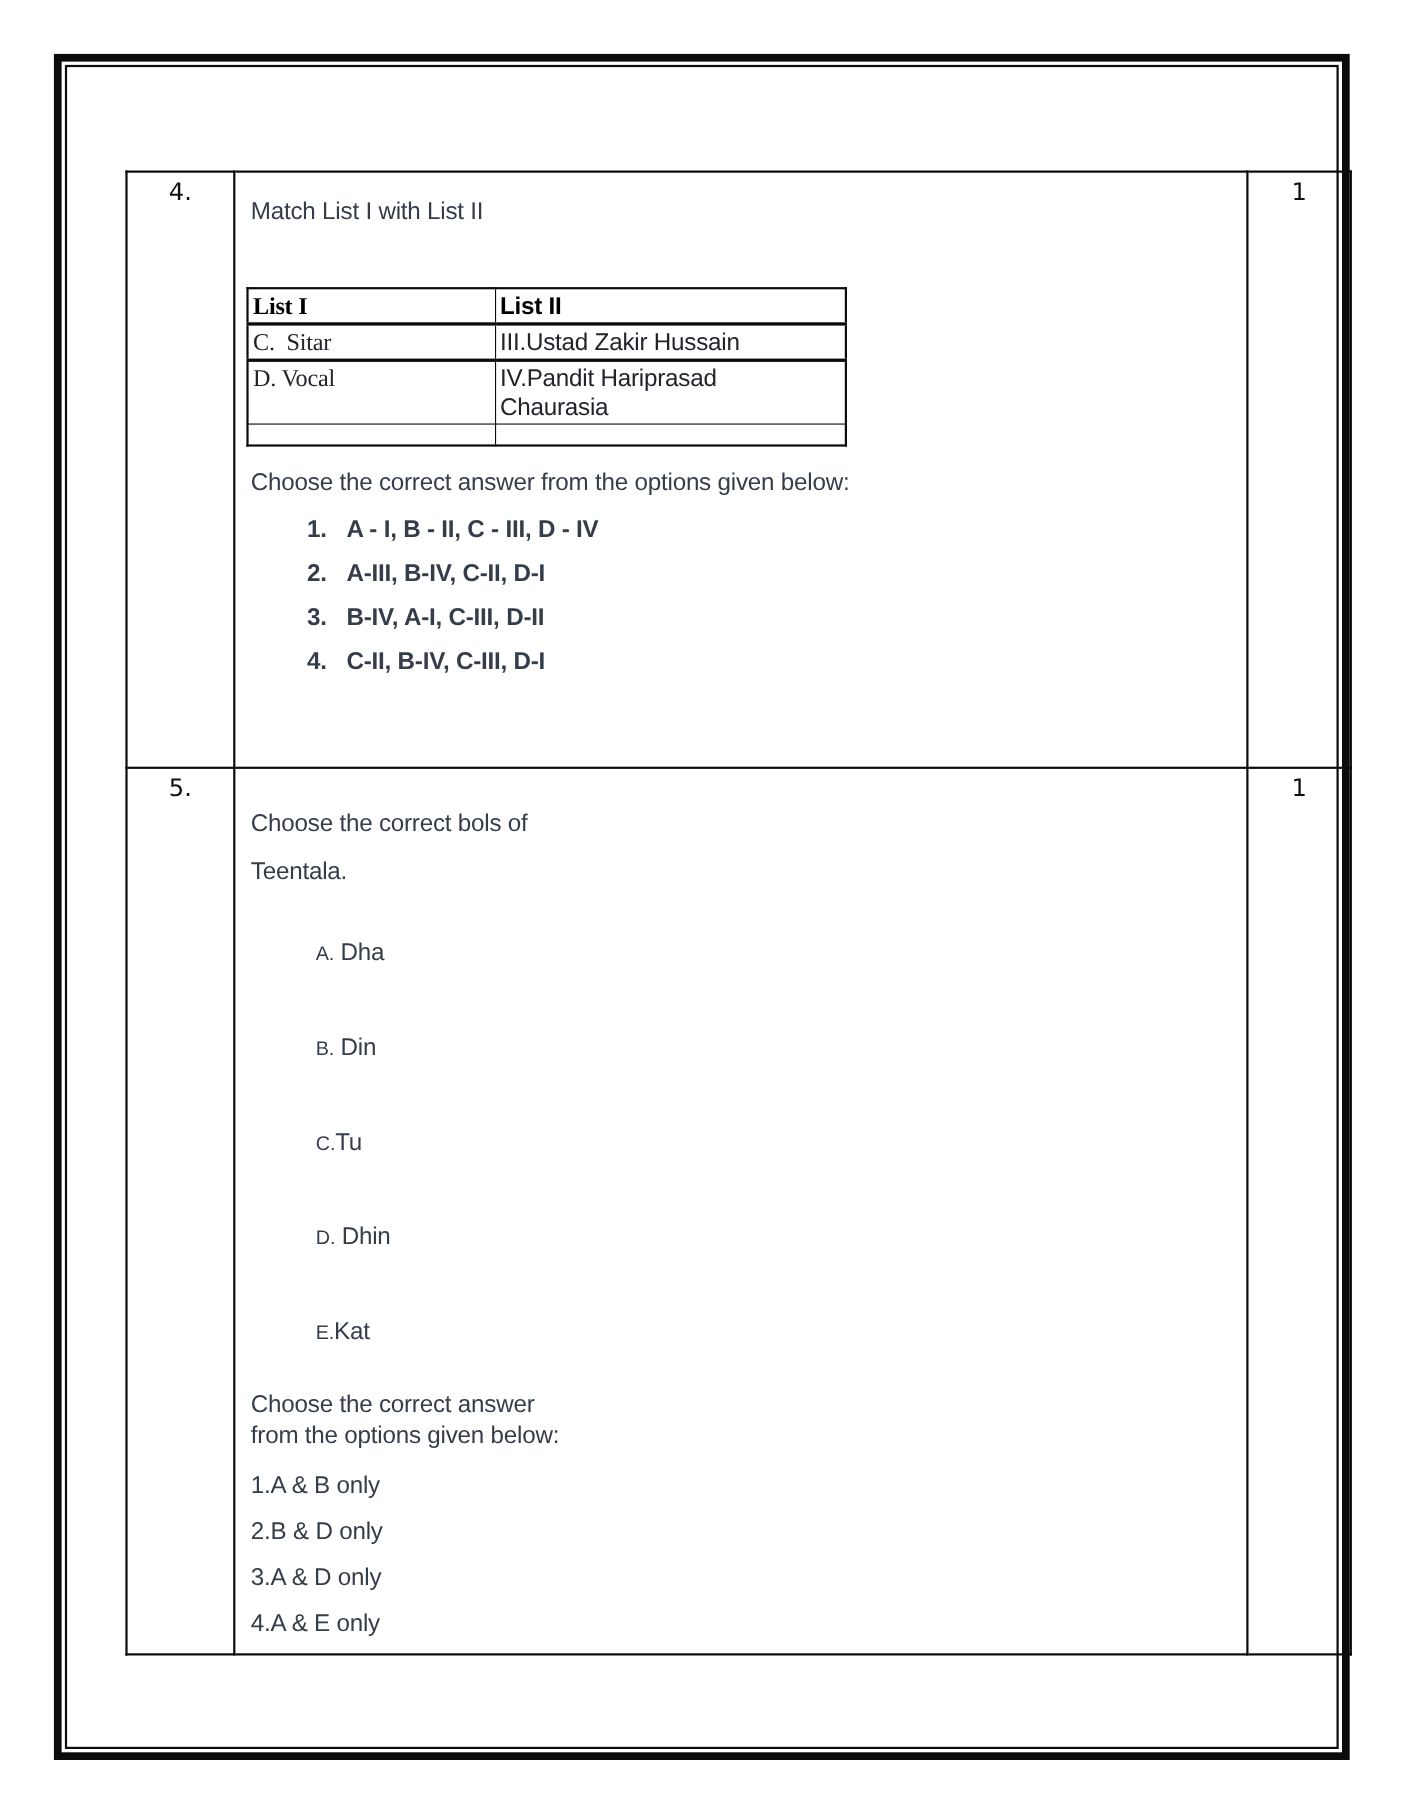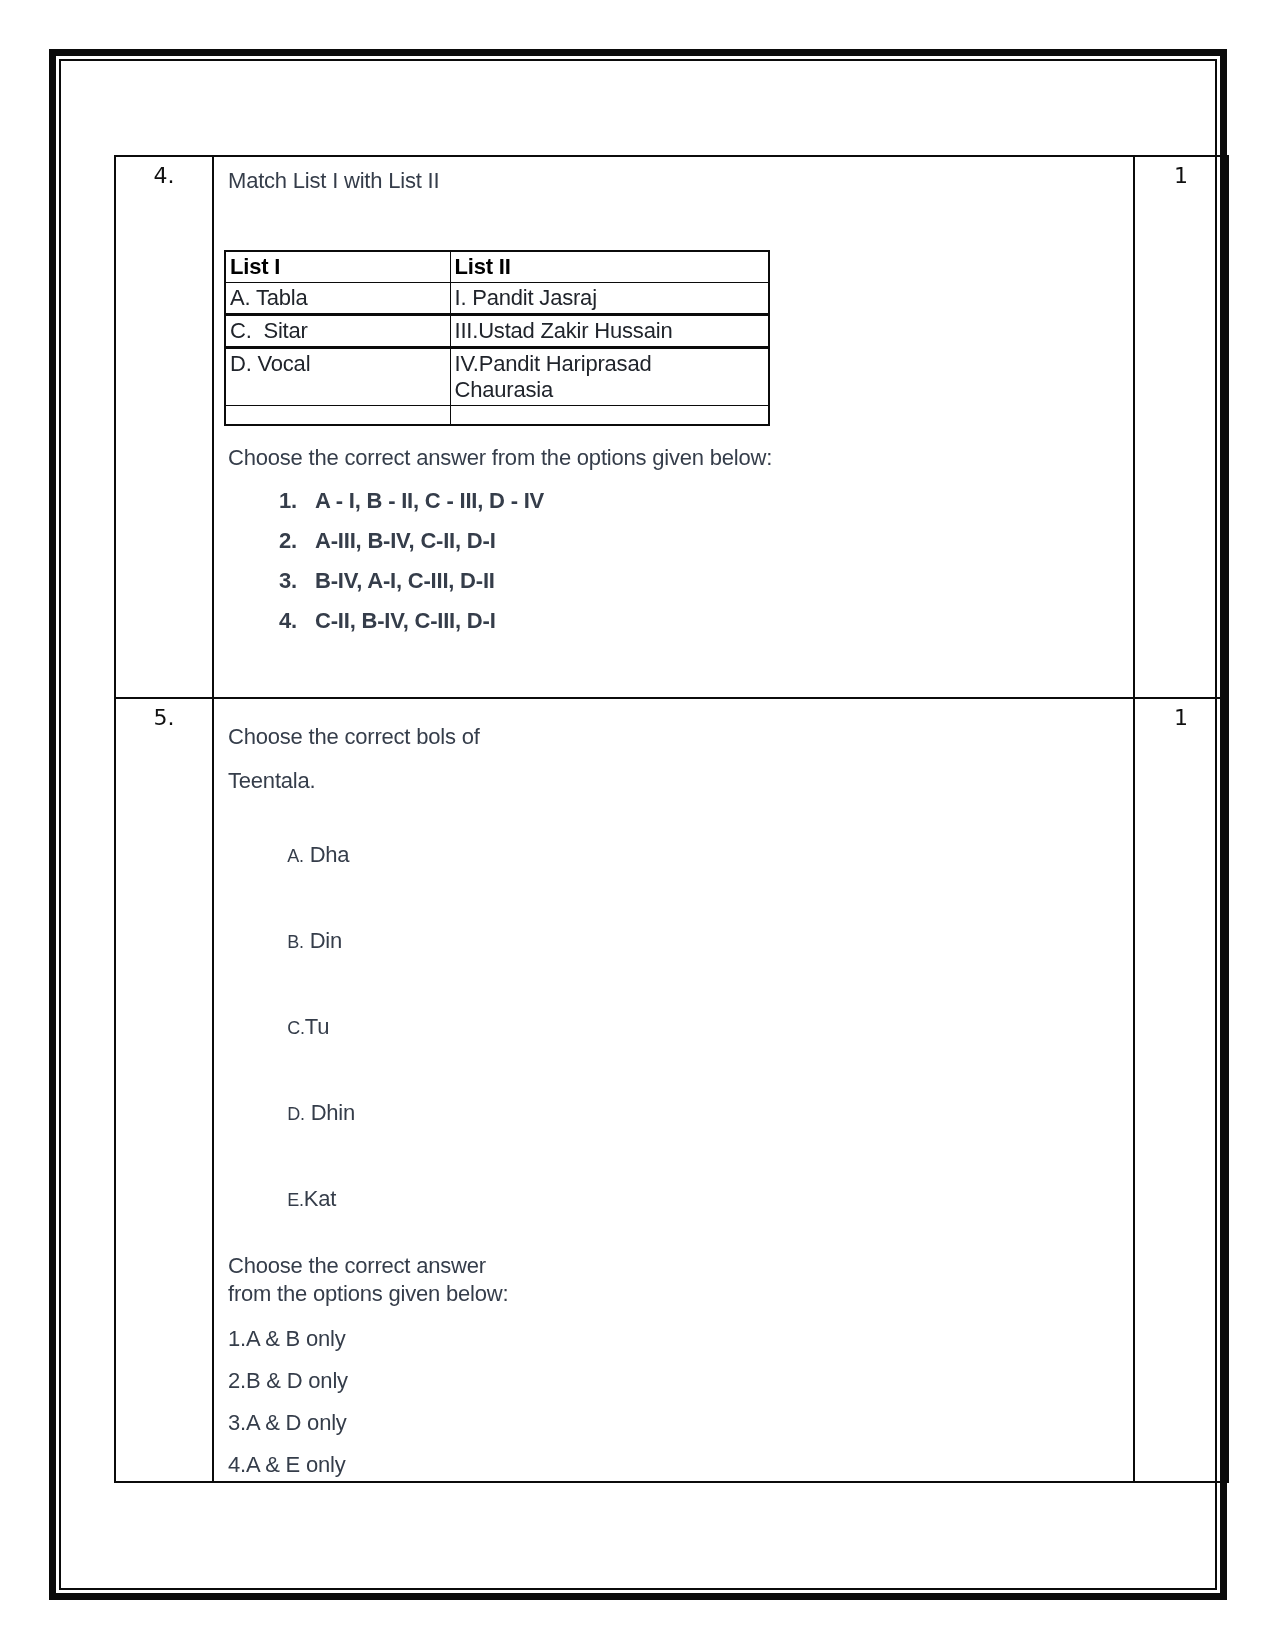--- a/index.html
+++ b/index.html
@@ -20,41 +20,41 @@
   
   table.qtable{
     position:absolute;left:114px;top:155px;width:1046px;
     border-collapse:collapse;table-layout:fixed;
   }
   table.qtable td{
     border:2px solid #0b0b0b;vertical-align:top;box-sizing:border-box;
   }
   td.col-serial{width:98px;text-align:center;padding-top:6px;
     font-family:"DejaVu Sans", sans-serif;font-size:22px;color:#101010;}
-  td.col-content{width:921px;padding:5px 10px;}
+  td.col-content{width:921px;padding:16px 10px;}
   td.col-marks{width:94px;text-align:center;padding-top:6px;
     font-family:"DejaVu Sans", sans-serif;font-size:22px;color:#101010;}
   tr.q4-row{height:542px;}
   tr.q5-row{height:521px;}
 
   .body-text{color:#353d4a;font-size:22px;letter-spacing:-0.2px;}
 
   
   .q4-intro{margin:5px 0 0 4px;line-height:28px;}
   table.match{
     border-collapse:collapse;table-layout:fixed;width:544px;
     margin:55px 0 0 0;
   }
   table.match td{
     border:1px solid #0b0b0b;box-sizing:border-box;
     font-size:22px;letter-spacing:-0.2px;color:#20242b;
     padding:2px 18px 2px 4px;vertical-align:top;line-height:26px;
     white-space:pre-wrap;overflow:hidden;
   }
-  table.match td.mcol1{width:225px;}
+  table.match td.mcol1{width:225px;font-family:Liberation Serif, serif;}
   table.match td.mcol2{width:319px;}
   table.match tr.mhead td{font-weight:bold;color:#000;}
   table.match, table.match tr.mouter td{border-color:#0b0b0b;}
   table.match tr.thick td{border-top-width:3px;}
   table.match tr{height:29px;}
   table.match tr.mrow-d{height:56px;}
   table.match tr.mempty{height:19px;}
   table.match{border:2px solid #0b0b0b;}
 
   .q4-choose{margin:18px 0 0 4px;line-height:28px;}
@@ -84,24 +84,20 @@
       <tr class="q4-row">
     <td class="col-serial">4.</td>
     <td class="col-content">
       <div class="body-text q4-intro">Match List I with List II</div>
 
       <table class="match">
         <tbody>
               <tr class="mhead">
           <td class="mcol1">List I</td>
           <td class="mcol2">List II</td>
-        </tr>
-        <tr>
-          <td class="mcol1">A. Tabla</td>
-          <td class="mcol2">I. Pandit Jasraj</td>
         </tr>
         <tr class="thick">
           <td class="mcol1">C.  Sitar</td>
           <td class="mcol2">III.Ustad Zakir Hussain</td>
         </tr>
         <tr class="thick mrow-d">
           <td class="mcol1">D. Vocal</td>
           <td class="mcol2">IV.Pandit Hariprasad Chaurasia</td>
         </tr>
         <tr class="mempty">

